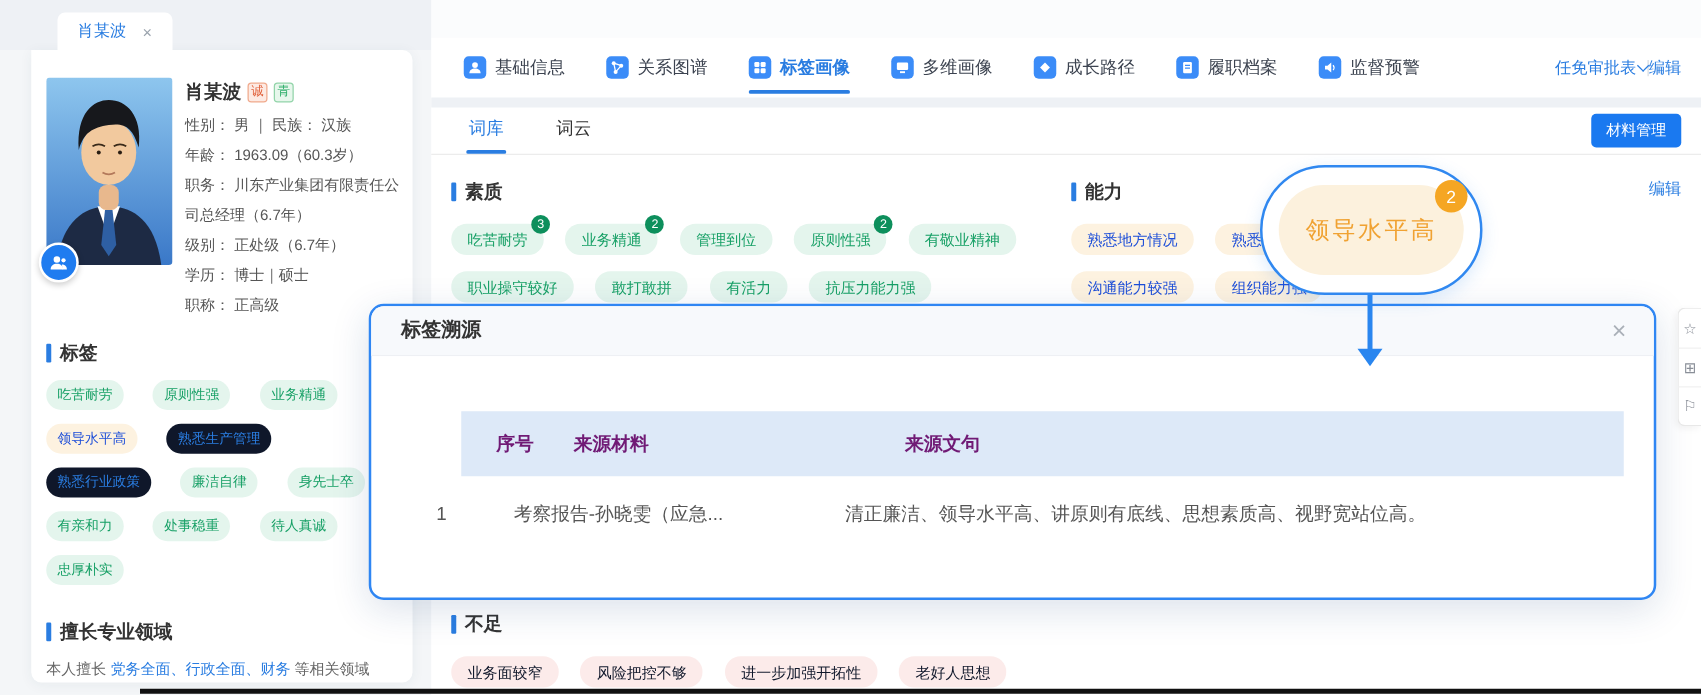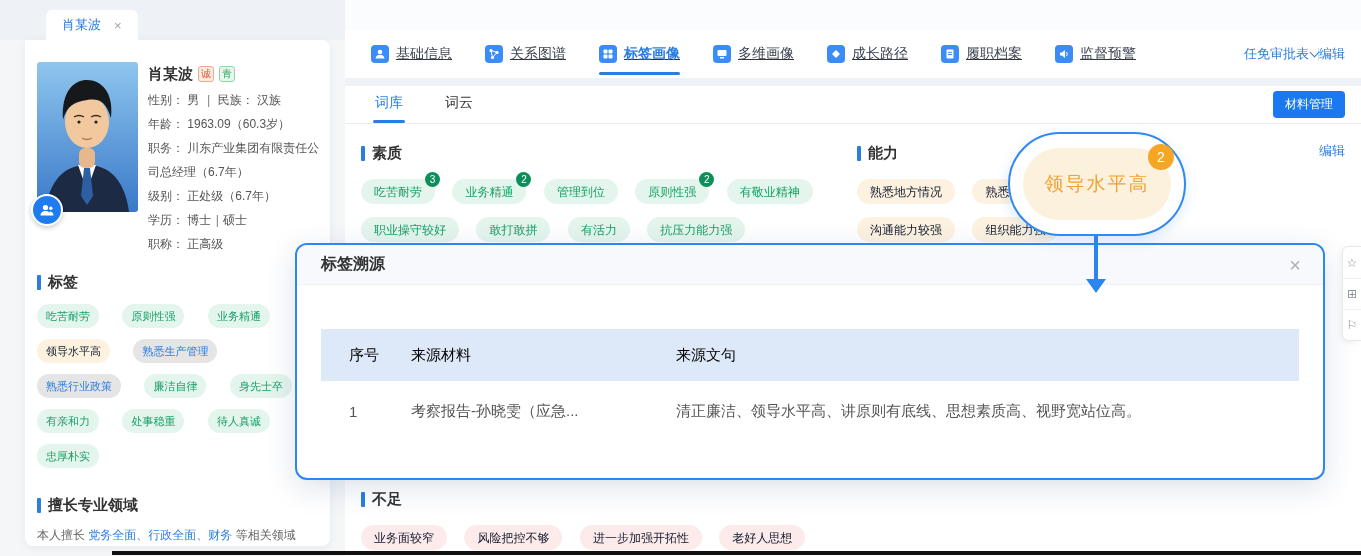--- a/index.html
+++ b/index.html
@@ -40,32 +40,32 @@
   .mini-badge.green { background:#e7f7ec; border:1px solid #92d4a9; color:#2dae69; }
   
   .sec-title { display:flex; align-items:center; gap:7px; font-size:15px; font-weight:bold; color:#333; }
   .sec-title .bar { width:4px; height:15px; background:#2a7de1; border-radius:1px; }
   .card .sec-title { margin-top:17px; margin-bottom:12px; }
   
   .chip { position:relative; display:inline-flex; align-items:center; height:25px; padding:0 13px;
           border-radius:13px; font-size:12px; margin:0 13px 13px 0; cursor:pointer; white-space:nowrap; }
   .chip.sm { height:24px; font-size:11px; padding:0 9px; margin:0 19px 11px 0; border-radius:12px; }
   .chip.g { background:#e4f5ed; color:#17a066; }
-  .chip.o { background:#fdf2e0; color:#0f172a; }
-  .chip.b { background:#e5e5e5; color:#2a7de1; }
+  .chip.o { background:#fdf2e0; color:#1d4ed8; }
+  .chip.b { background:#0f172a; color:#2a7de1; }
   .chip.r { background:#fcebea; color:#0f172a; }
   .cbadge { position:absolute; top:-7px; right:-5px; width:15px; height:15px; border-radius:50%;
             background:#0d8f5c; color:#fff; font-size:10px; font-style:normal;
             display:flex; align-items:center; justify-content:center; }
   
   .exp-desc { font-size:12px; color:#666; margin-bottom:12px; }
   .exp-desc .hl { color:#2a7de1; }
   
   .panel { position:absolute; left:345px; top:30px; width:1016px; height:526px; background:#fff; z-index:3; }
-  .nav-row { position:relative; height:48px; display:flex; align-items:flex-start; padding:0 26px;text-decoration:underline; }
+  .nav-row { position:relative; height:48px; display:flex; align-items:flex-start; padding:0 26px; }
   .nav-tabs { display:flex; gap:33px; }
   .nav-tab { display:flex; align-items:center; gap:7px; font-size:14px; color:#3c4350; cursor:pointer; position:relative; height:48px; }
   .nav-tab.active { color:#2a7de1; font-weight:bold; }
   .nav-tab.active::after { content:""; position:absolute; left:0; right:0; bottom:3px; height:3px; background:#2a7de1; border-radius:2px; }
   .navic { width:18px; height:18px; border-radius:4px; background:#3b8cf8; display:flex; align-items:center; justify-content:center; flex:none; }
   .nav-right { position:absolute; right:16px; top:0; height:48px; display:flex; align-items:center; font-size:13px; color:#2a7de1; }
   .chev { width:7px; height:7px; border-right:1.5px solid #2a7de1; border-bottom:1.5px solid #2a7de1; transform:rotate(45deg); margin:-4px 0 0 2px; }
   .vdiv { width:1px; height:13px; background:#d8dde4; }
   .link { color:#2a7de1; cursor:pointer; font-size:13px; }
   .gray-strip { height:8px; background:#eef1f5; }
@@ -93,21 +93,21 @@
                     border-left:10px solid transparent; border-right:10px solid transparent; border-top:14px solid #2a86ef; }
   
   .modal { position:absolute; left:295px; top:243px; width:1030px; height:237px; background:#fff;
            border:2px solid #2f86f3; border-radius:12px; z-index:20; box-shadow:0 8px 30px rgba(20,60,120,.15); }
   .modal-hd { height:40px; background:#f7f9fc; border-bottom:1px solid #eef0f4; border-radius:10px 10px 0 0;
               display:flex; align-items:center; padding:0 22px 0 24px; }
   .modal-title { font-size:16px; font-weight:bold; color:#333; }
   .modal-close { margin-left:auto; font-size:20px; color:#aab0b8; cursor:pointer; line-height:1; }
   .modal-body { padding:44px 24px 0; }
   .trow { display:flex; align-items:center; }
-  .trow.head { background:#dde9f8; height:52px; font-size:15px; font-weight:normal; color:#000000; }
+  .trow.head { background:#dde9f8; height:52px; font-size:15px; font-weight:bold; color:#701a75;margin-left:48px; }
   .trow.data { height:60px; font-size:15px; color:#555; }
   .tc1 { width:90px; padding-left:28px; flex:none; }
   .tc2 { width:265px; flex:none; }
   .tc3 { flex:1; }
   
   .side-tools { position:absolute; left:1342px; top:246px; width:19px; background:#fff; border:1px solid #e8e8e8;
                 border-right:none; border-radius:6px 0 0 6px; z-index:25; box-shadow:-2px 2px 6px rgba(0,0,0,.05); }
   .side-tools .ic { height:31px; display:flex; align-items:center; justify-content:center; color:#8a8f98; font-size:12px; cursor:pointer; }
   .side-tools .ic + .ic { border-top:1px solid #f1f1f1; }
   

